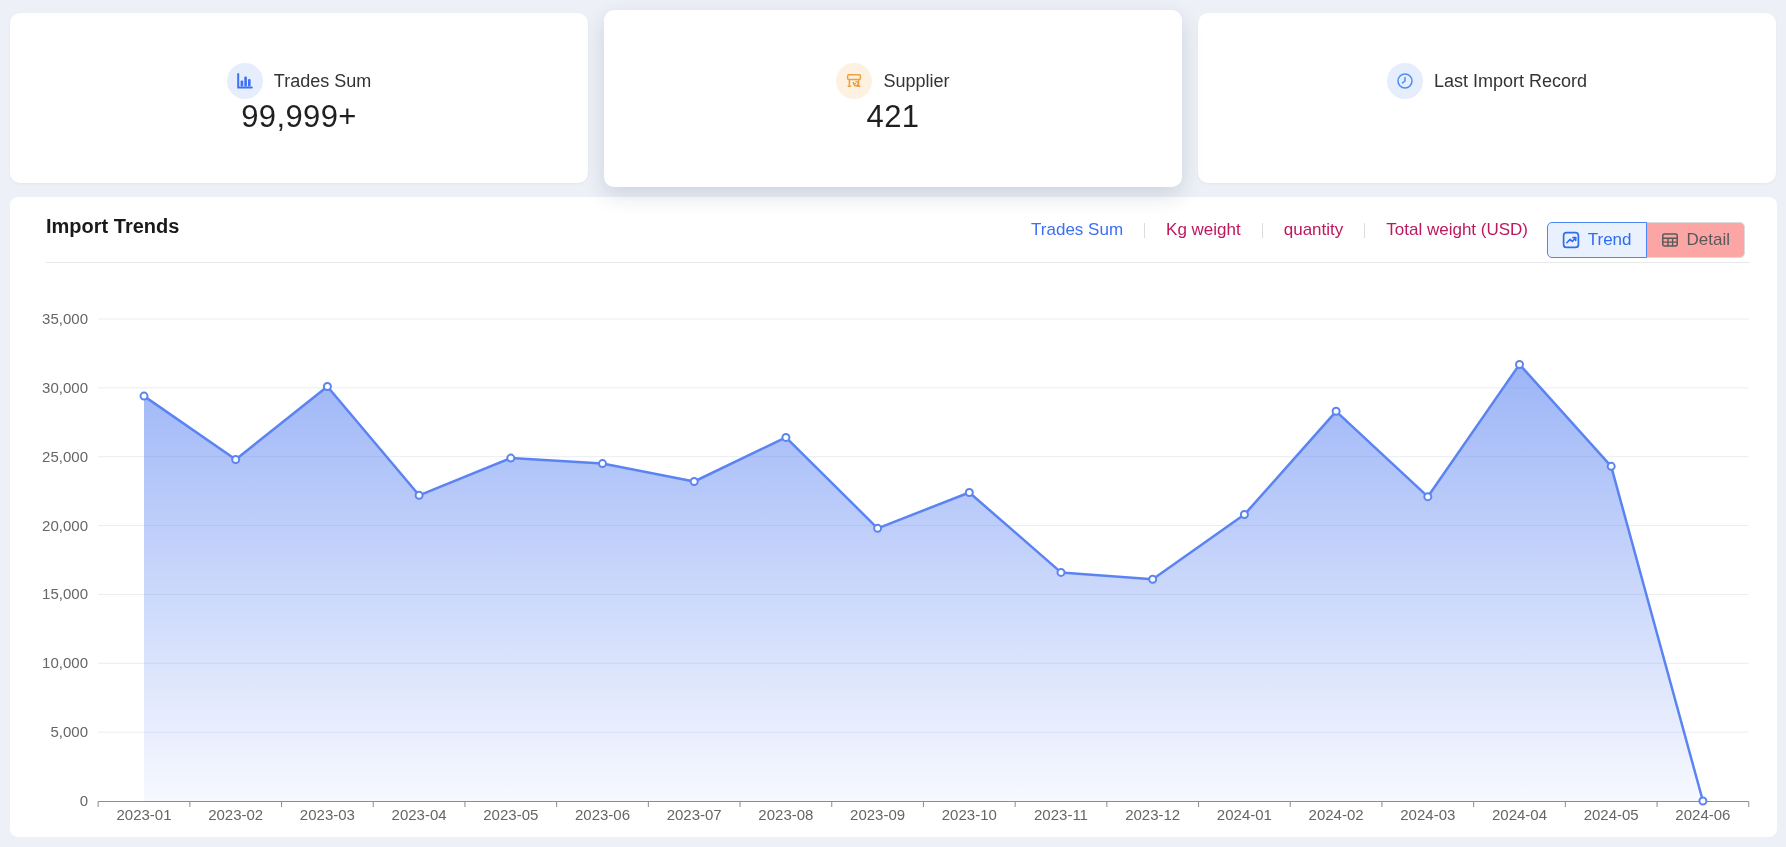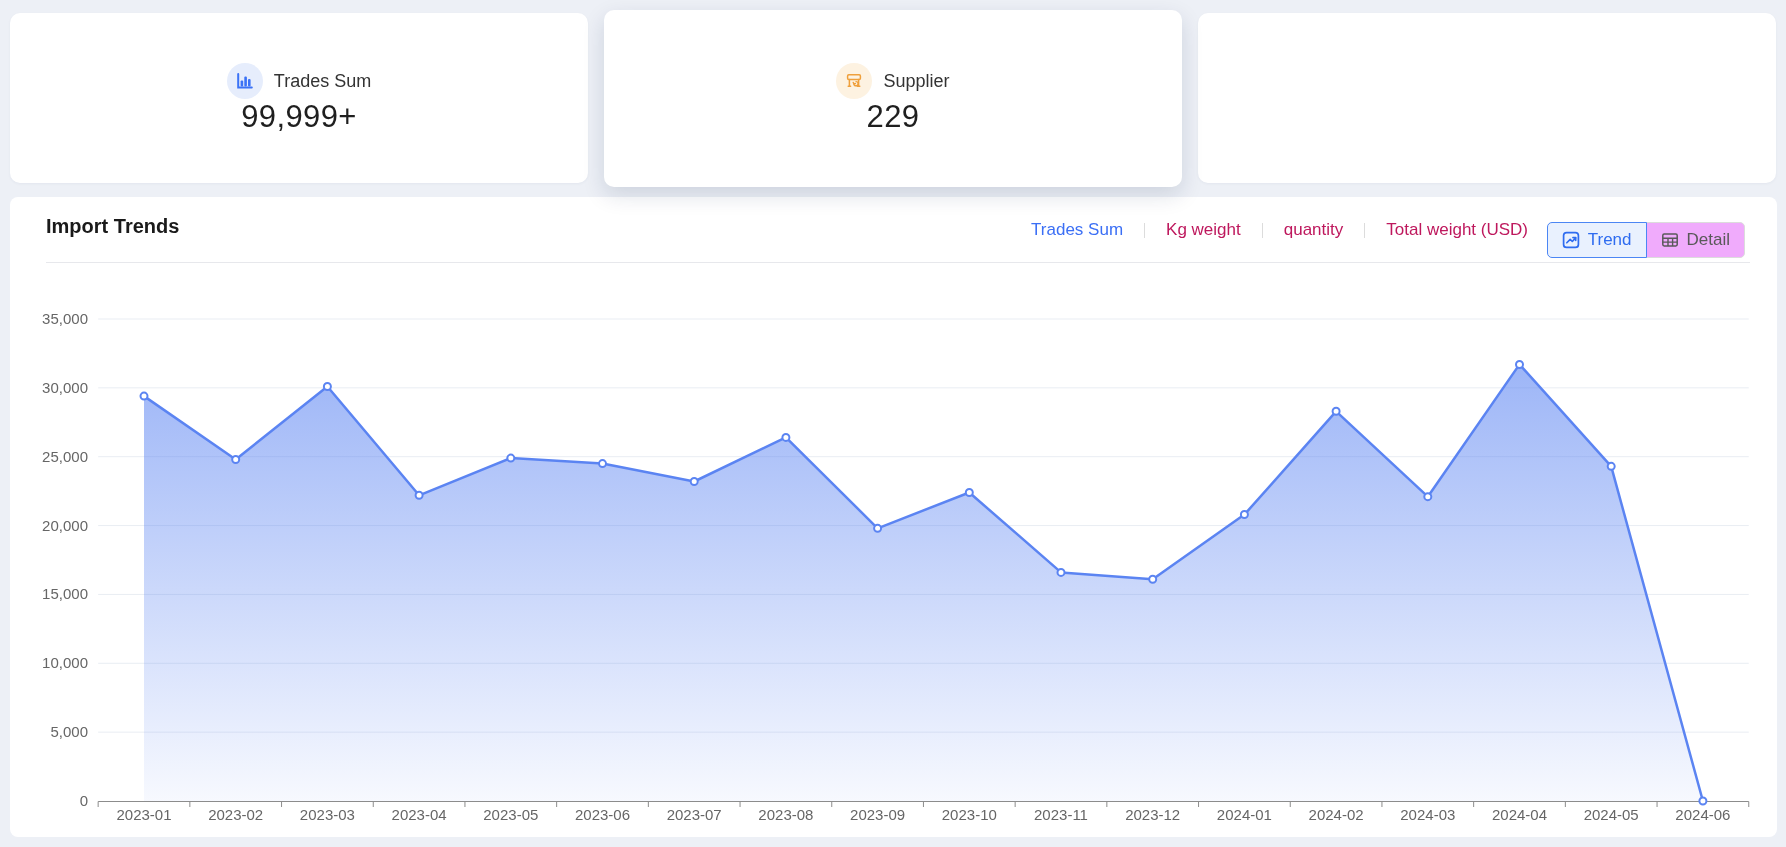--- a/index.html
+++ b/index.html
@@ -27,21 +27,21 @@
   .panel-title { position: absolute; left: 36px; top: 18px; margin: 0; font-size: 20px; font-weight: 700; color: #1a1a1a; }
   .header-divider { position: absolute; left: 36px; right: 27px; top: 65px; border-top: 1px solid #e7e8ec; }
 
   .metric-tabs { position: absolute; top: 22px; right: 249px; display: flex; align-items: center; height: 22px; font-size: 17px; }
   .metric-tab { color: #be185d; cursor: pointer; white-space: nowrap; }
   .metric-tab.active { color: #3b6ff5; }
   .tab-sep { width: 1px; height: 15px; background: #dcdcdc; margin: 0 21px; }
 
   .view-toggle { position: absolute; top: 14px; right: 32px; display: flex; margin-top: 11px; }
   .toggle-btn { display: inline-flex; align-items: center; gap: 8px; height: 36px; padding: 0 14px;
-                background: #f0abfc; border: 1px solid #dcdcdc; font-size: 17px; color: #595959;
+                background: #fca5a5; border: 1px solid #dcdcdc; font-size: 17px; color: #595959;
                 font-family: "Liberation Sans", sans-serif; cursor: pointer; }
   .toggle-btn:first-child { border-radius: 5px 0 0 5px; }
   .toggle-btn:last-child  { border-radius: 0 5px 5px 0; margin-left: -1px; }
   .toggle-btn.active { background: #e9f1fe; border-color: #4b86f4; color: #2e6cf0; position: relative; z-index: 1; }
 
   #chart-svg { position: absolute; left: 0; top: 0; }
   #chart-svg text { font-family: "Liberation Sans", sans-serif; }
 </style>
 </head>
 <body>
@@ -68,24 +68,33 @@
       <span class="icon-circle orange">
         <svg width="20" height="20" viewBox="0 0 20 20" fill="none">
           <rect x="3.6" y="3.8" width="12.8" height="4.6" rx="1.2" stroke="#efa03c" stroke-width="1.5"></rect>
           <path d="M5.4 8.4v6.8M14.6 8.4v6.8M4.2 15.2h2.4M13.4 15.2h2.4" stroke="#efa03c" stroke-width="1.5" stroke-linecap="round"></path>
           <path d="M12 10.6a2.1 2.1 0 1 1-2.1 2.1" stroke="#efa03c" stroke-width="1.4" stroke-linecap="round"></path>
           <path d="M9.2 11.4l.7 1.5 1.5-.4" stroke="#efa03c" stroke-width="1.4" stroke-linecap="round" stroke-linejoin="round"></path>
         </svg>
       </span>
       <span class="card-label">Supplier</span>
     </div>
-    <div class="card-value">229</div>
+    <div class="card-value">421</div>
   </div>
 
   <div class="card" id="card-last">
+    <div class="card-head">
+      <span class="icon-circle blue">
+        <svg width="20" height="20" viewBox="0 0 20 20" fill="none">
+          <circle cx="10" cy="10" r="7" stroke="#4a8ef5" stroke-width="1.5"></circle>
+          <path d="M10 6.6V10l-2.6 1.9" stroke="#4a8ef5" stroke-width="1.5" stroke-linecap="round" stroke-linejoin="round"></path>
+        </svg>
+      </span>
+      <span class="card-label">Last Import Record</span>
+    </div>
   </div>
 
   <div class="panel">
     <h2 class="panel-title">Import Trends</h2>
 
     <div class="metric-tabs">
       <span class="metric-tab active">Trades Sum</span>
       <span class="tab-sep"></span>
       <span class="metric-tab">Kg weight</span>
       <span class="tab-sep"></span>

